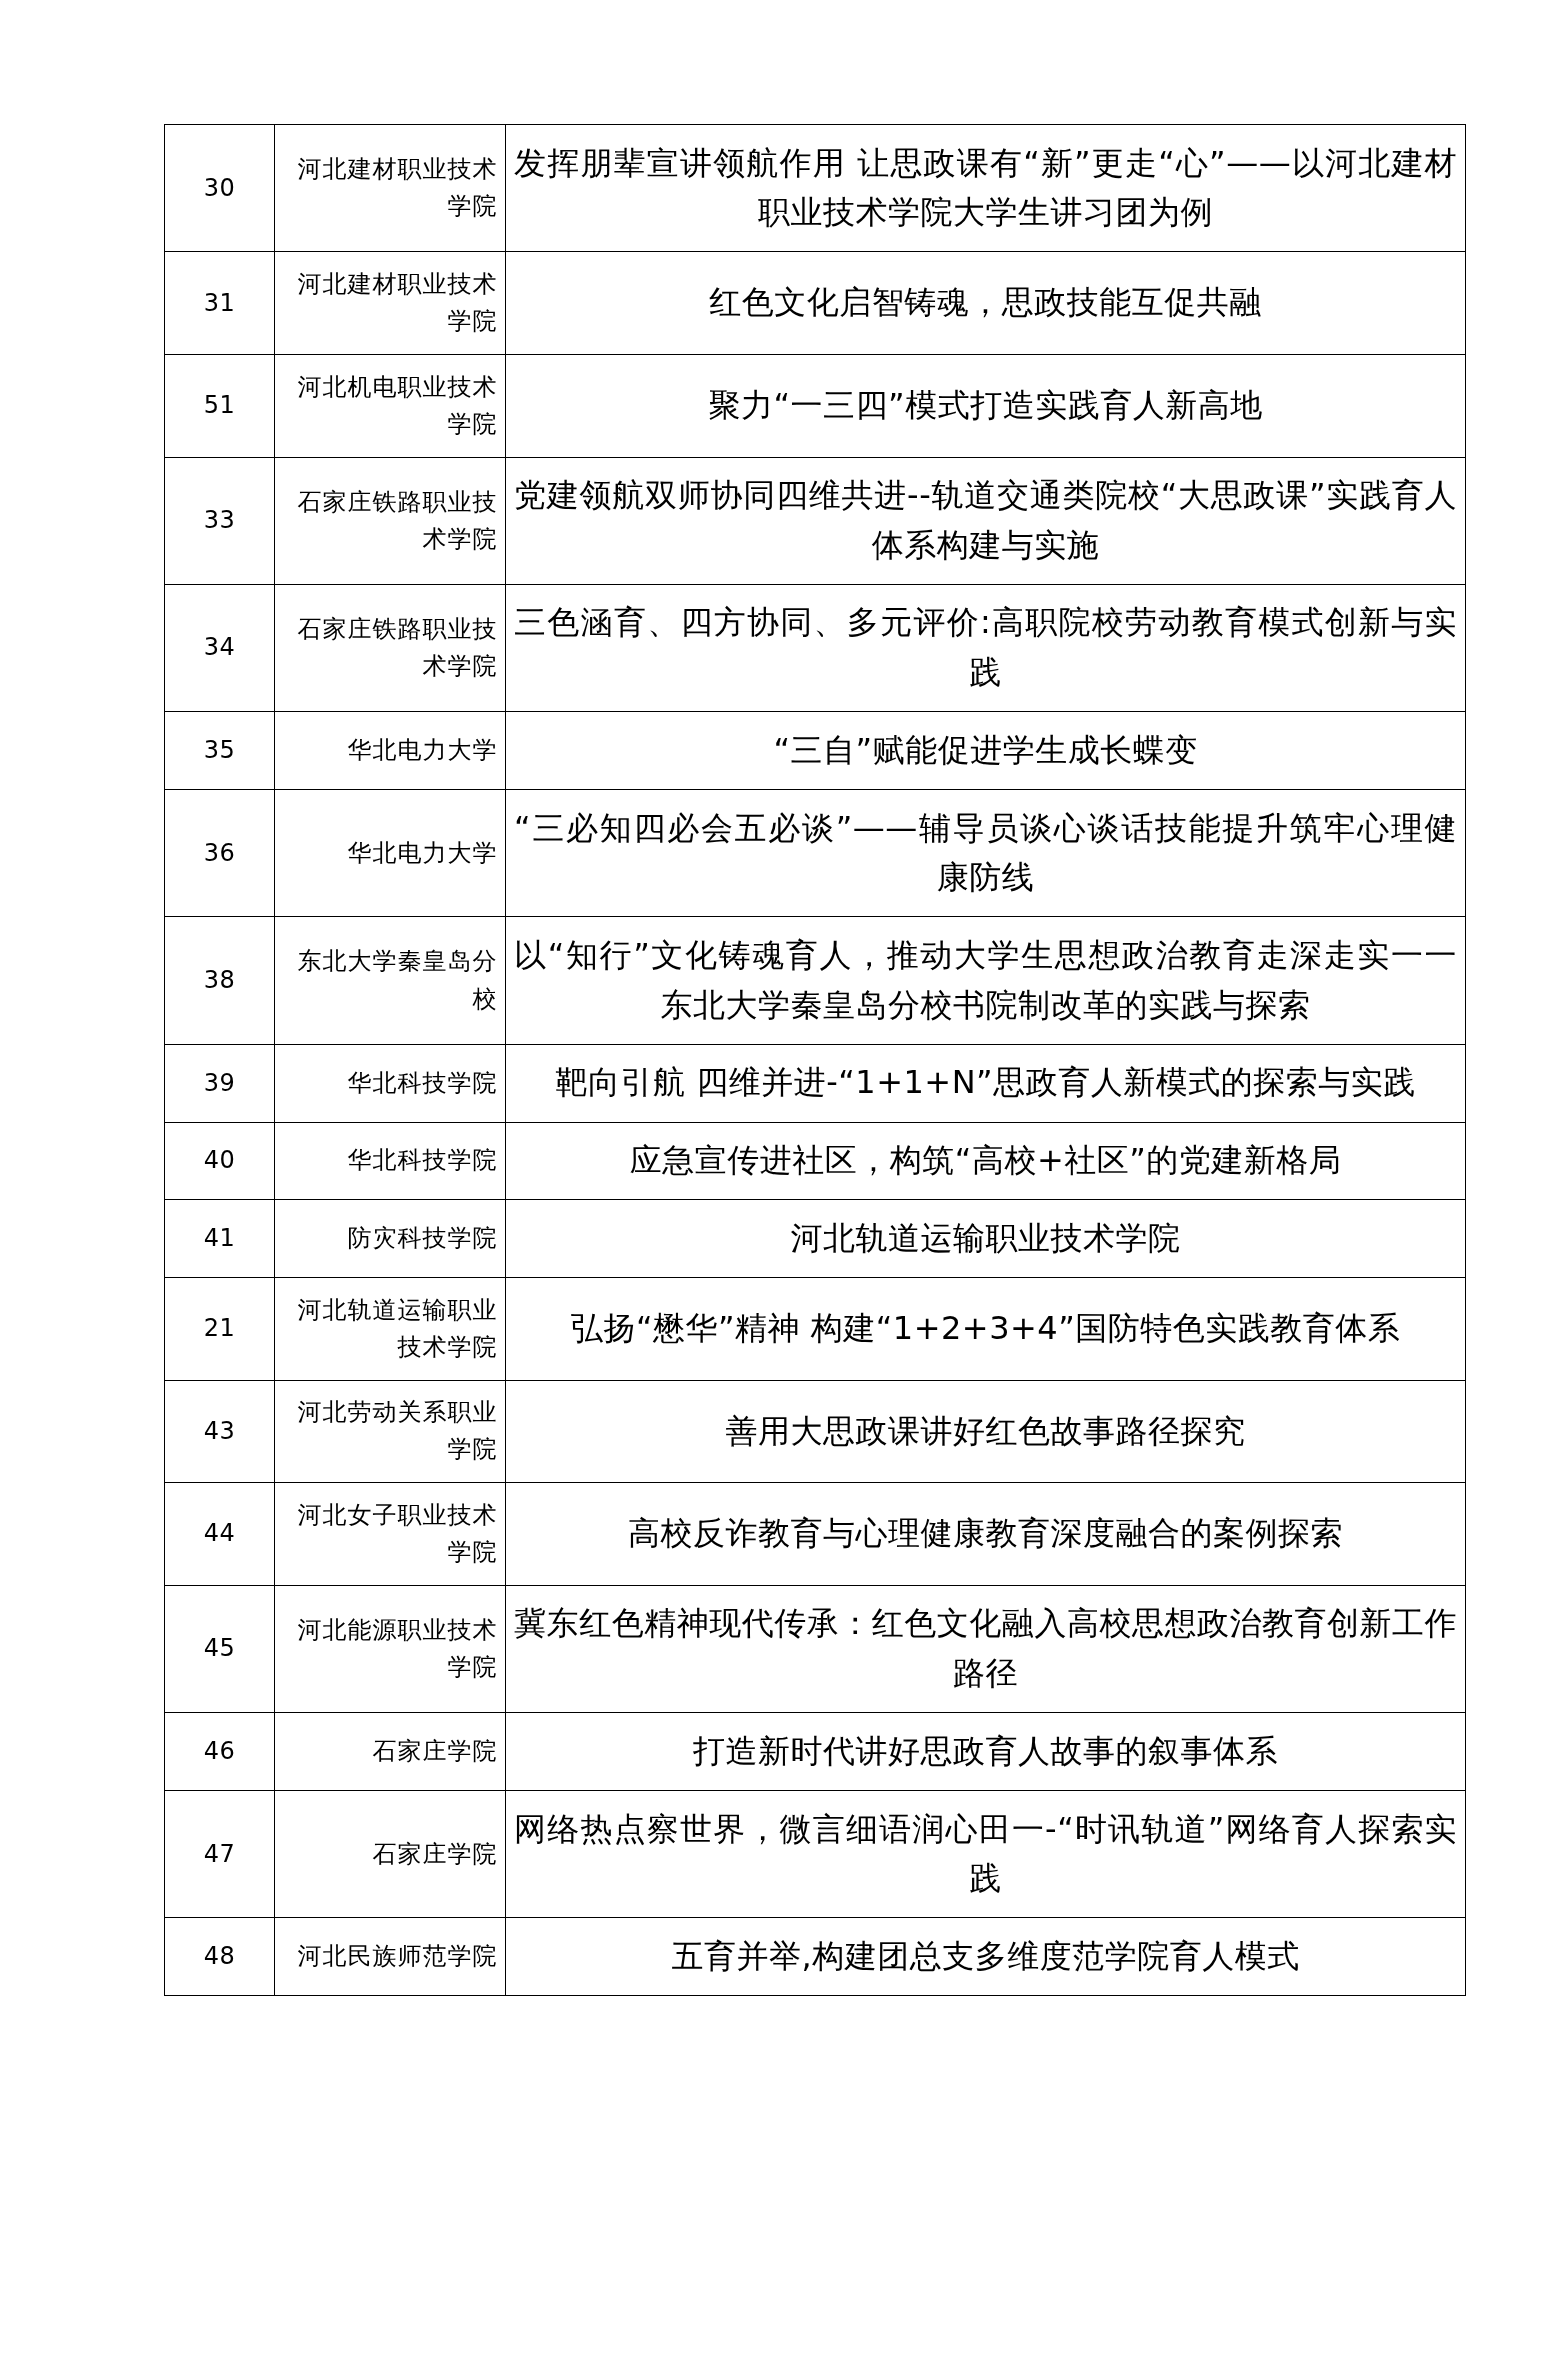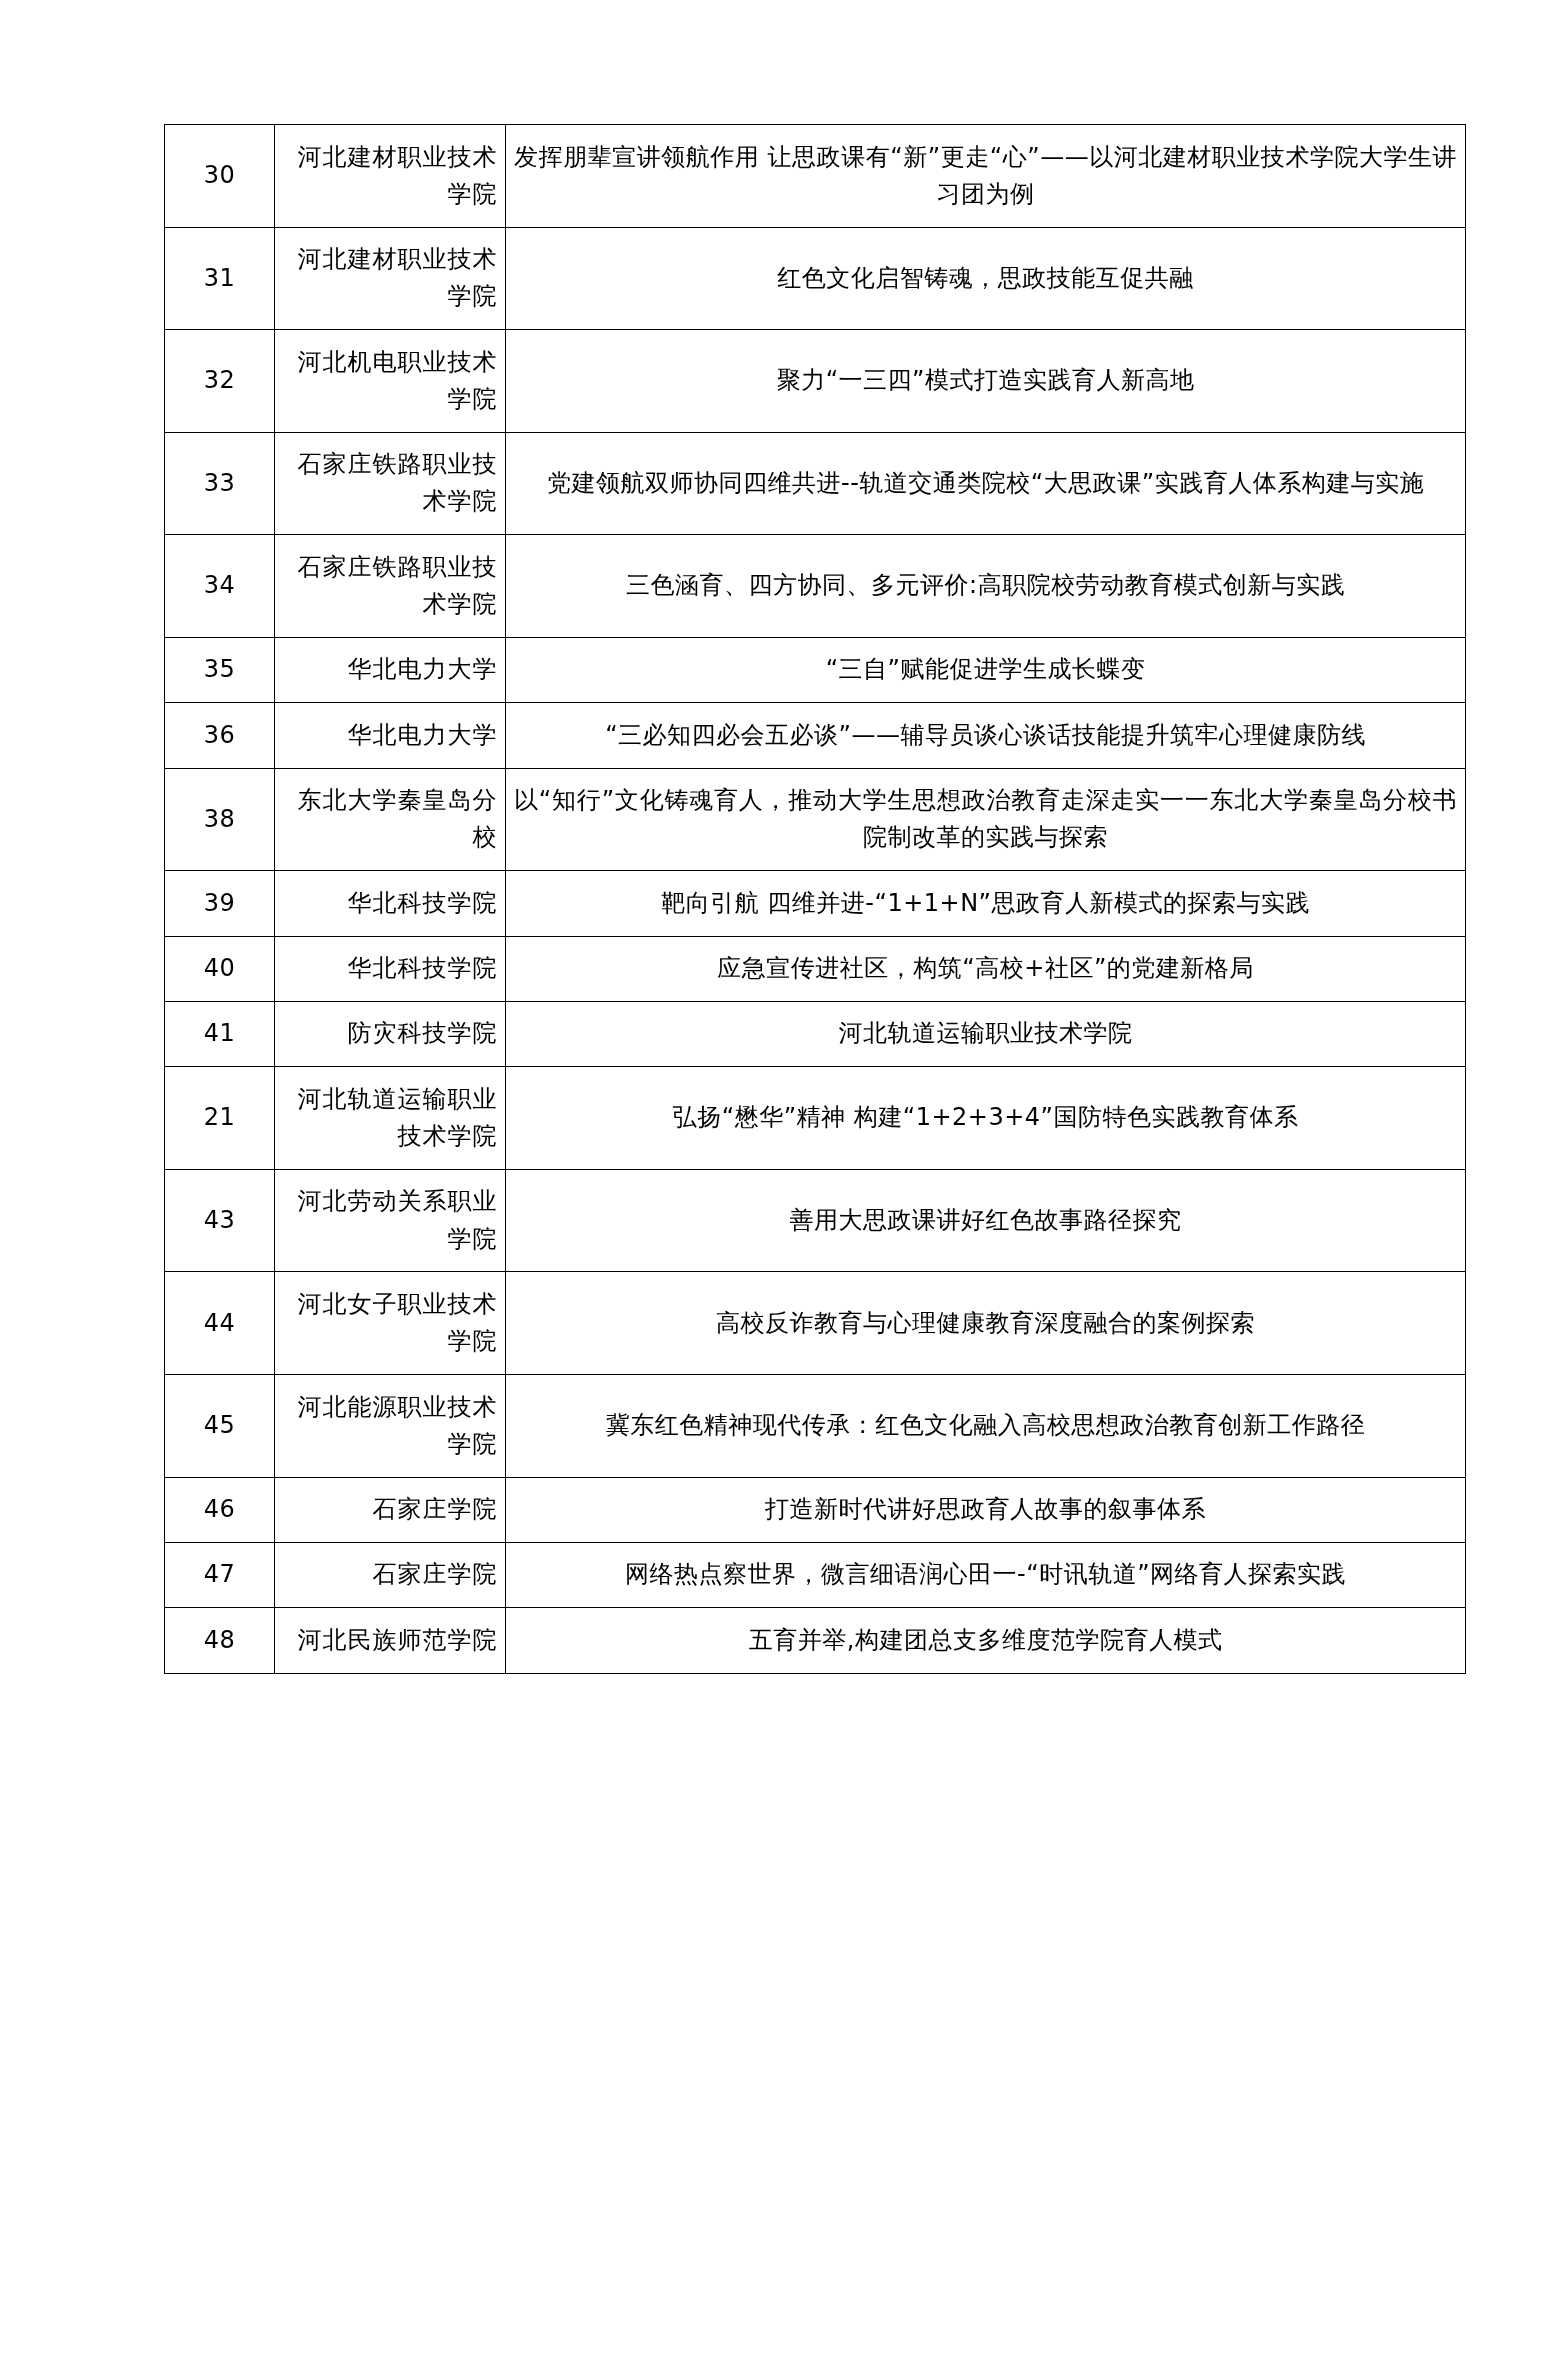--- a/index.html
+++ b/index.html
@@ -42,21 +42,21 @@
   }
   td.col-org {
     width: 215px;
     text-align: right;
     font-size: 24px;
     letter-spacing: 1px;
   }
   td.col-title {
     width: 943px;
     text-align: center;
-    font-size: 24px;
+    font-size: 32px;
     letter-spacing: 0.5px;
   }
   td.col-title.justified {
     text-align: justify;
     text-align-last: center;
   }
 </style>
 </head>
 <body>
 
@@ -67,21 +67,21 @@
         <td class="col-num">30</td>
         <td class="col-org">河北建材职业技术学院</td>
         <td class="col-title justified">发挥朋辈宣讲领航作用 让思政课有“新”更走“心”——以河北建材职业技术学院大学生讲习团为例</td>
       </tr>
       <tr>
         <td class="col-num">31</td>
         <td class="col-org">河北建材职业技术学院</td>
         <td class="col-title">红色文化启智铸魂，思政技能互促共融</td>
       </tr>
       <tr>
-        <td class="col-num">32</td>
+        <td class="col-num">51</td>
         <td class="col-org">河北机电职业技术学院</td>
         <td class="col-title">聚力“一三四”模式打造实践育人新高地</td>
       </tr>
       <tr>
         <td class="col-num">33</td>
         <td class="col-org">石家庄铁路职业技术学院</td>
         <td class="col-title justified">党建领航双师协同四维共进--轨道交通类院校“大思政课”实践育人体系构建与实施</td>
       </tr>
       <tr>
         <td class="col-num">34</td>

